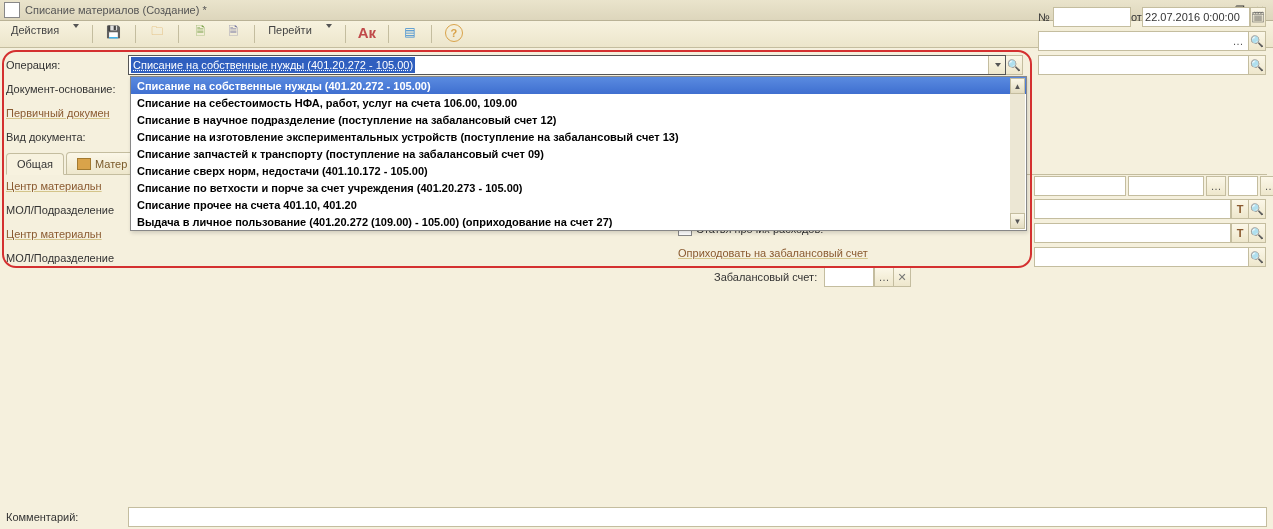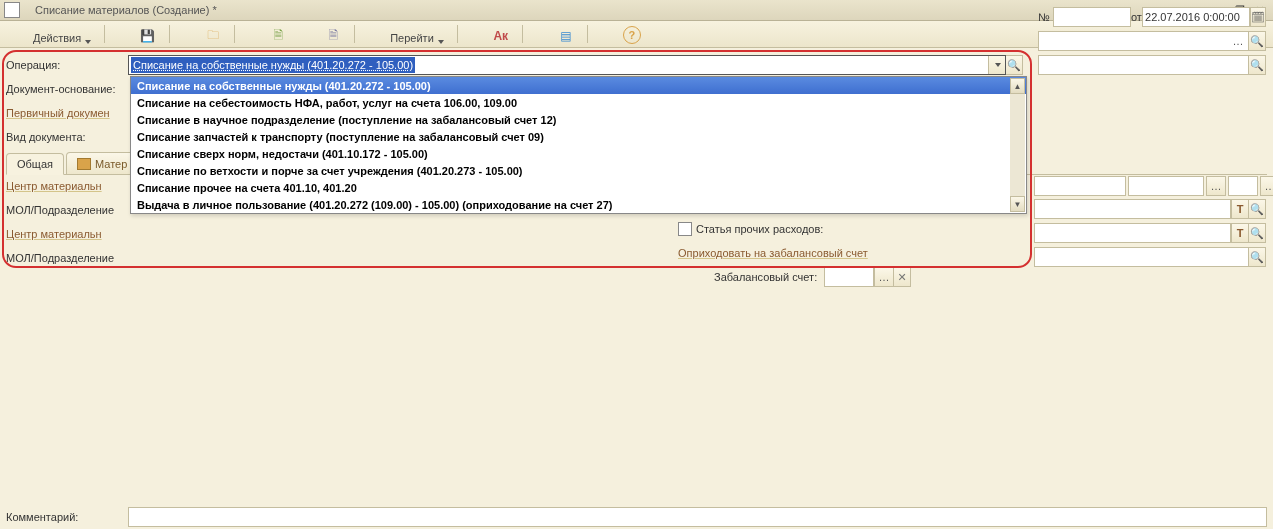--- a/index.html
+++ b/index.html
@@ -16,21 +16,20 @@
   }
   
   .titlebar {
     height: 20px;
     background: linear-gradient(#eae4cc, #ddd6bc);
     border-bottom: 1px solid #b9b296;
     display: flex;
     align-items: center;
     padding: 0 4px;
     color: #555;
-    gap: 10px;
   }
   .titlebar .doc-icon {
     width: 14px; height: 14px;
     background: #fff;
     border: 1px solid #888;
     margin-right: 5px;
     display: inline-block;
   }
   .titlebar .title-text { flex: 1; }
   .win-btns { display: flex; gap: 2px; }
@@ -47,39 +46,38 @@
     border-bottom: 1px solid #c4bd9f;
     display: flex;
     align-items: center;
     padding: 0 4px;
     gap: 3px;
   }
   .tbtn {
     height: 20px;
     padding: 0 6px;
     display: flex;
-    align-items: flex-end;
-    gap: 2px;
+    align-items: flex-start;
+    gap: 12px;
     border: 1px solid transparent;
     border-radius: 2px;
     cursor: pointer;
     color: #444;
-    margin-left: 22px;
   }
   .tsep { width: 1px; height: 18px; background: #c4bd9f; margin: 0 3px; }
   .micro-icon {
     width: 16px; height: 16px;
     display: inline-flex; align-items: center; justify-content: center;
     font-size: 12px;
   }
   .mi-save { color: #2b7bd1; }
   .mi-folder { color: #d9a34a; }
   .mi-doc { color: #7aa34a; }
   .mi-doc2 { color: #7a7aa3; }
-  .mi-ak { color: #c04a4a; font-size: 12px; font-weight: bold; }
+  .mi-ak { color: #c04a4a; font-size: 15px; font-weight: bold; }
   .mi-list { color: #3b8bd1; }
   .mi-help {
     width: 16px; height: 16px;
     border-radius: 50%;
     border: 1px solid #d9a34a;
     color: #d9a34a;
     font-weight: bold;
     display: inline-flex; align-items: center; justify-content: center;
     font-size: 11px;
   }
@@ -444,20 +442,21 @@
     </div>
     <div class="row">
       <div class="label">МОЛ/Подразделение</div>
     </div>
   </div>
 
   <div class="dropdown-popup">
     <div class="dd-item selected">Списание на собственные нужды (401.20.272 - 105.00)</div>
     <div class="dd-item">Списание на себестоимость НФА, работ, услуг на счета 106.00, 109.00</div>
     <div class="dd-item">Списание в научное подразделение (поступление на забалансовый счет 12)</div>
+    <div class="dd-item">Списание на изготовление экспериментальных устройств (поступление на забалансовый счет 13)</div>
     <div class="dd-item">Списание запчастей к транспорту (поступление на забалансовый счет 09)</div>
     <div class="dd-item">Списание сверх норм, недостачи (401.10.172 - 105.00)</div>
     <div class="dd-item">Списание по ветхости и порче за счет учреждения (401.20.273 - 105.00)</div>
     <div class="dd-item">Списание прочее на счета 401.10, 401.20</div>
     <div class="dd-item">Выдача в личное пользование (401.20.272 (109.00) - 105.00) (оприходование на счет 27)</div>
     <div class="dd-scroll">
       <div class="dd-sc-btn">▲</div>
       <div class="dd-sc-btn">▼</div>
     </div>
   </div>

